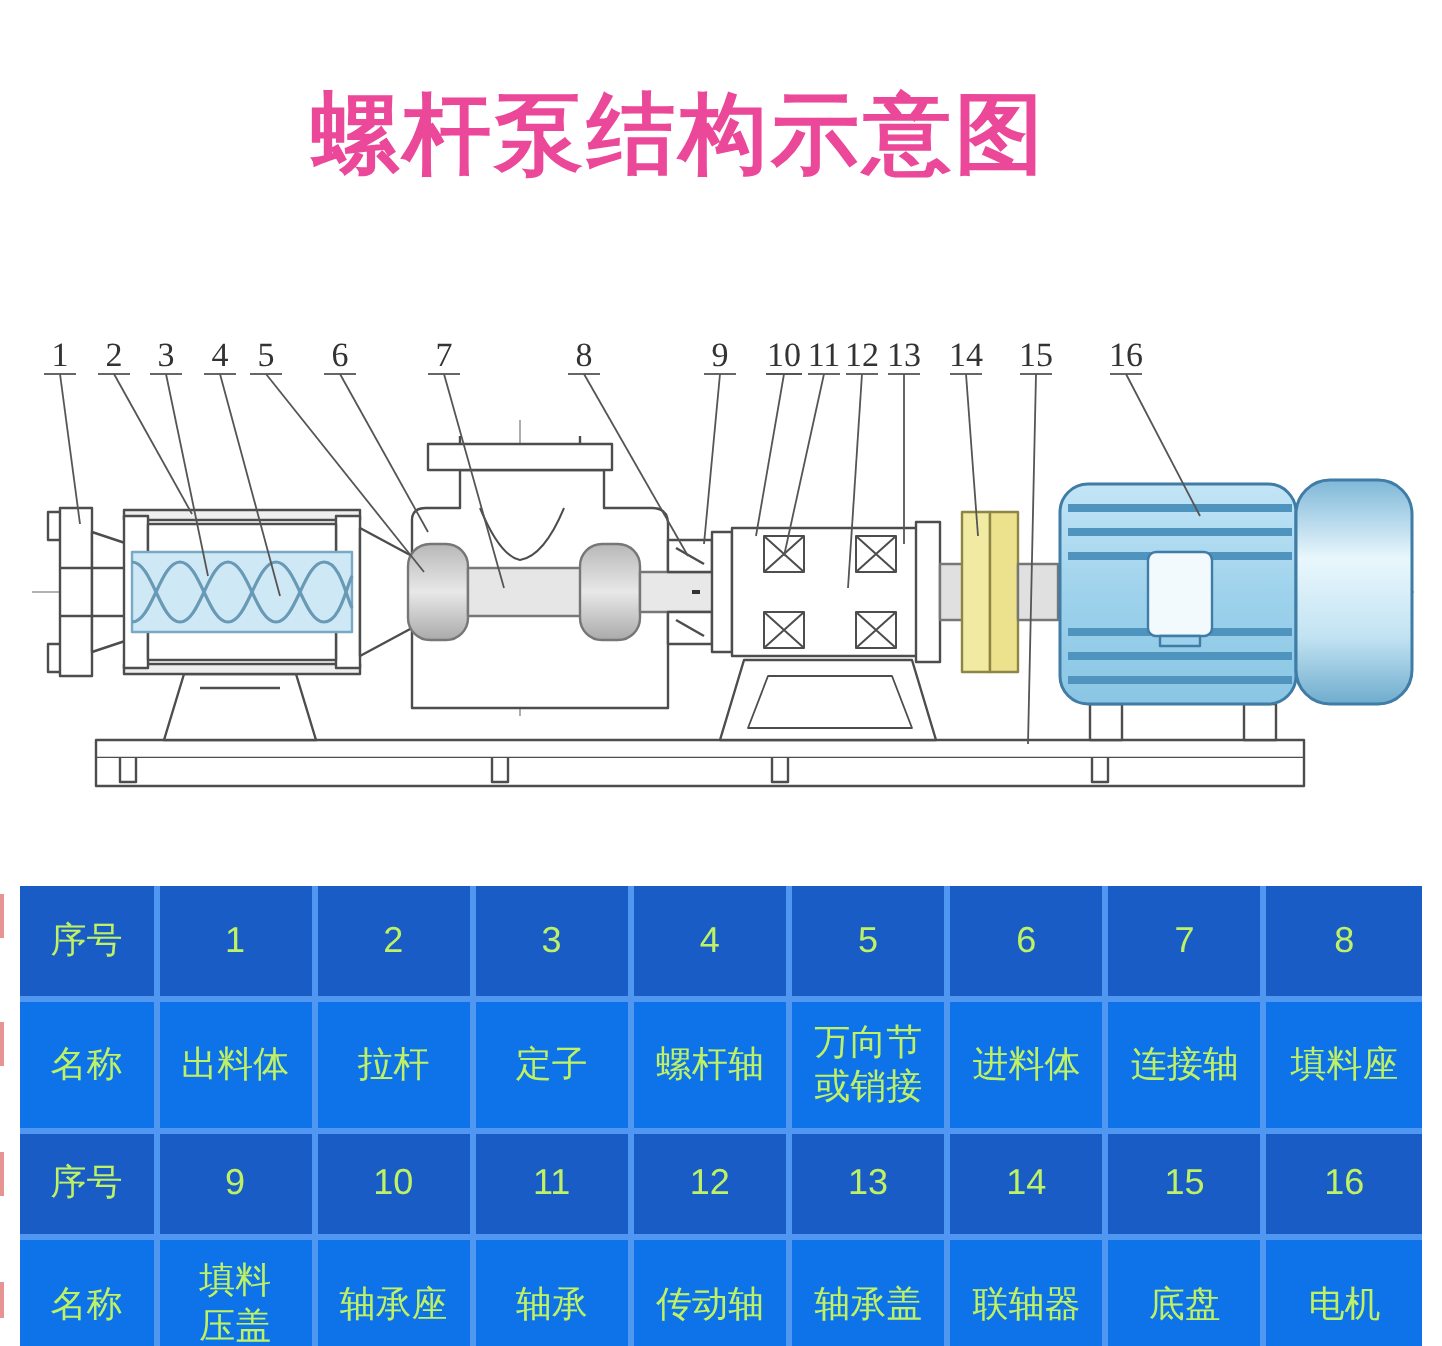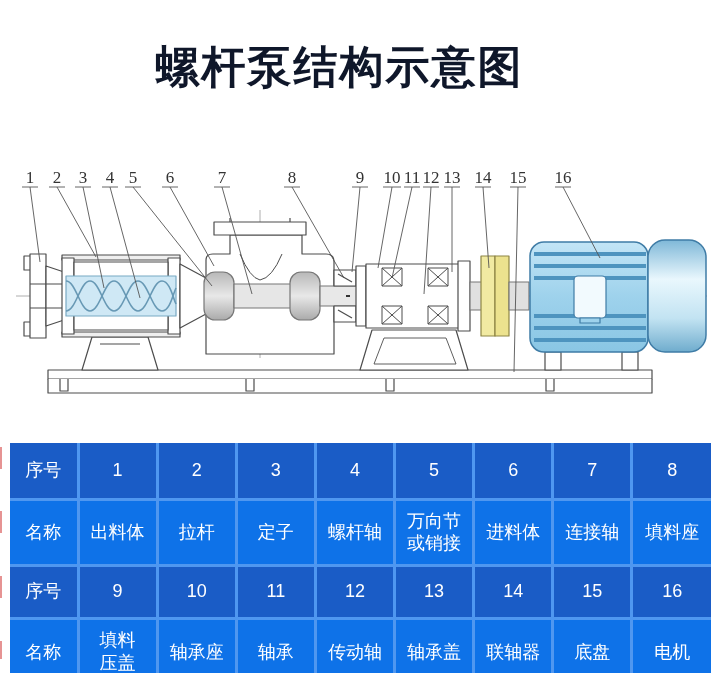--- a/index.html
+++ b/index.html
@@ -5,32 +5,32 @@
   html,body{margin:0;padding:0;}
   body{
     width:721px;height:673px;background:#ffffff;
     font-family:"Liberation Sans","DejaVu Sans",sans-serif;
     position:relative;overflow:hidden;
   }
   .page-title{
     position:absolute;left:0;top:38px;width:679px;
     text-align:center;margin:0;
     font-size:44px;font-weight:bold;letter-spacing:2px;
-    color:#0f172a;
+    color:#ec4899;
   }
   .diagram-wrap{position:absolute;left:0;top:158px;width:721px;height:285px;}
   .diagram-wrap svg{display:block;}
   
   .parts{
     position:absolute;left:10px;top:443px;width:701px;
     border-collapse:collapse;border-style:hidden;table-layout:fixed;
   }
   .parts td{
     border:3px solid #4f97f0;
-    color:#ffffff;text-align:center;vertical-align:middle;
+    color:#bef264;text-align:center;vertical-align:middle;
     font-size:18px;line-height:1.25;
     padding:0 2px;white-space:pre-line;
   }
   .parts col.hdr{width:68px;}
   .parts tr.idx td{background:#1a5cc6;}
   .parts tr.nm td{background:#0e72e8;}
   .parts tr.r1{height:56px;}
   .parts tr.r2{height:66px;}
   .parts tr.r3{height:53px;}
   .parts tr.r4{height:66px;}

